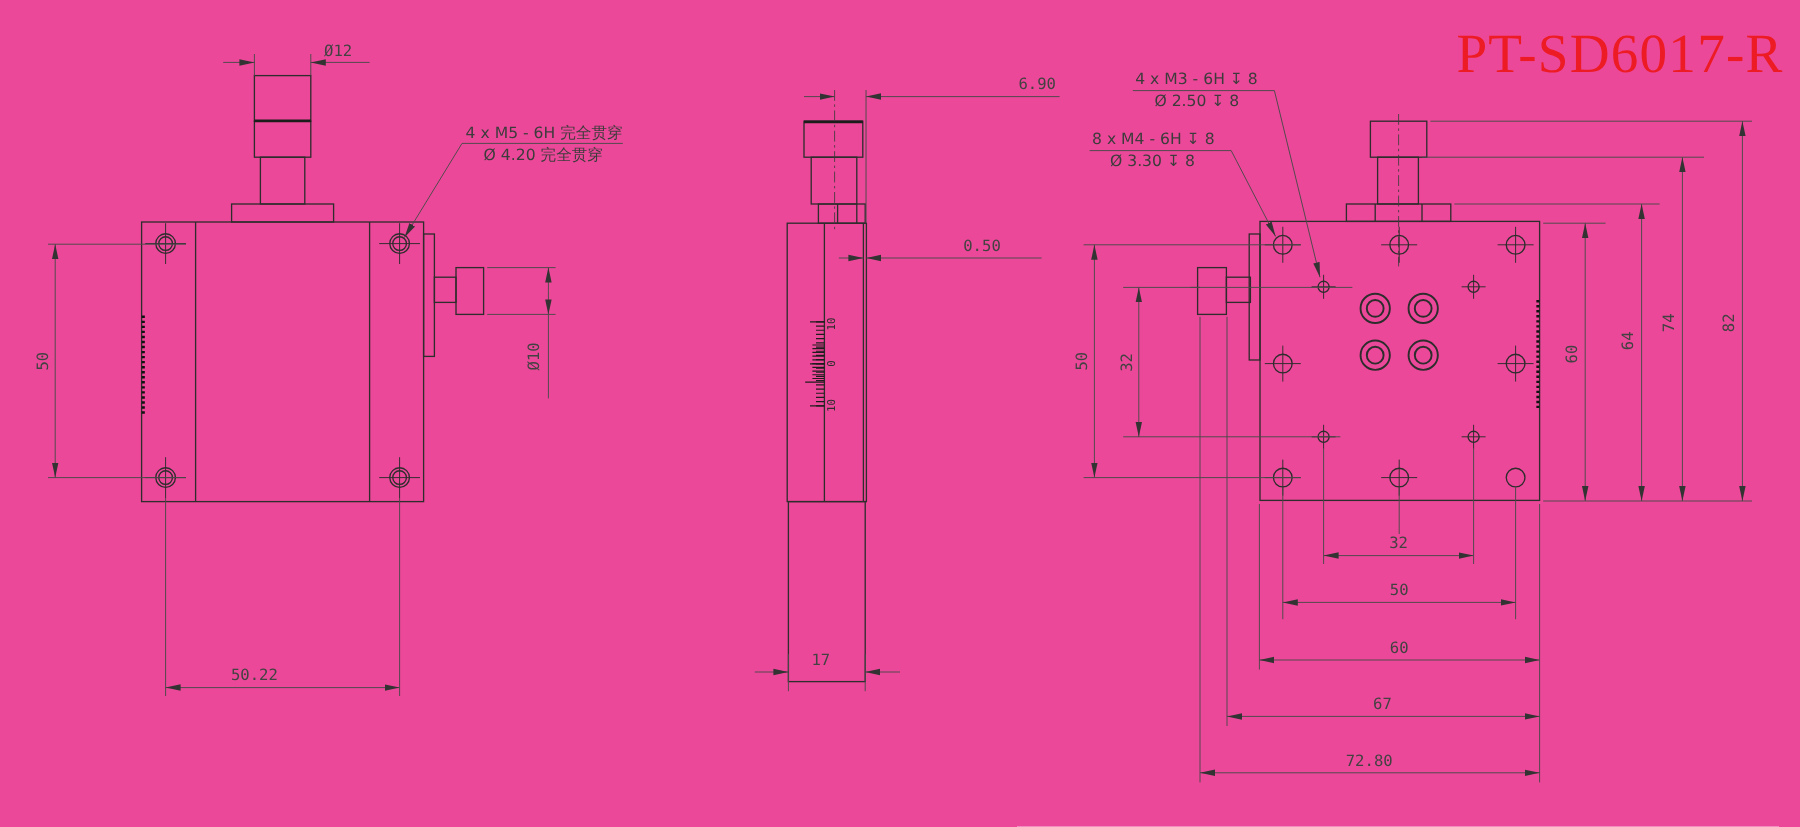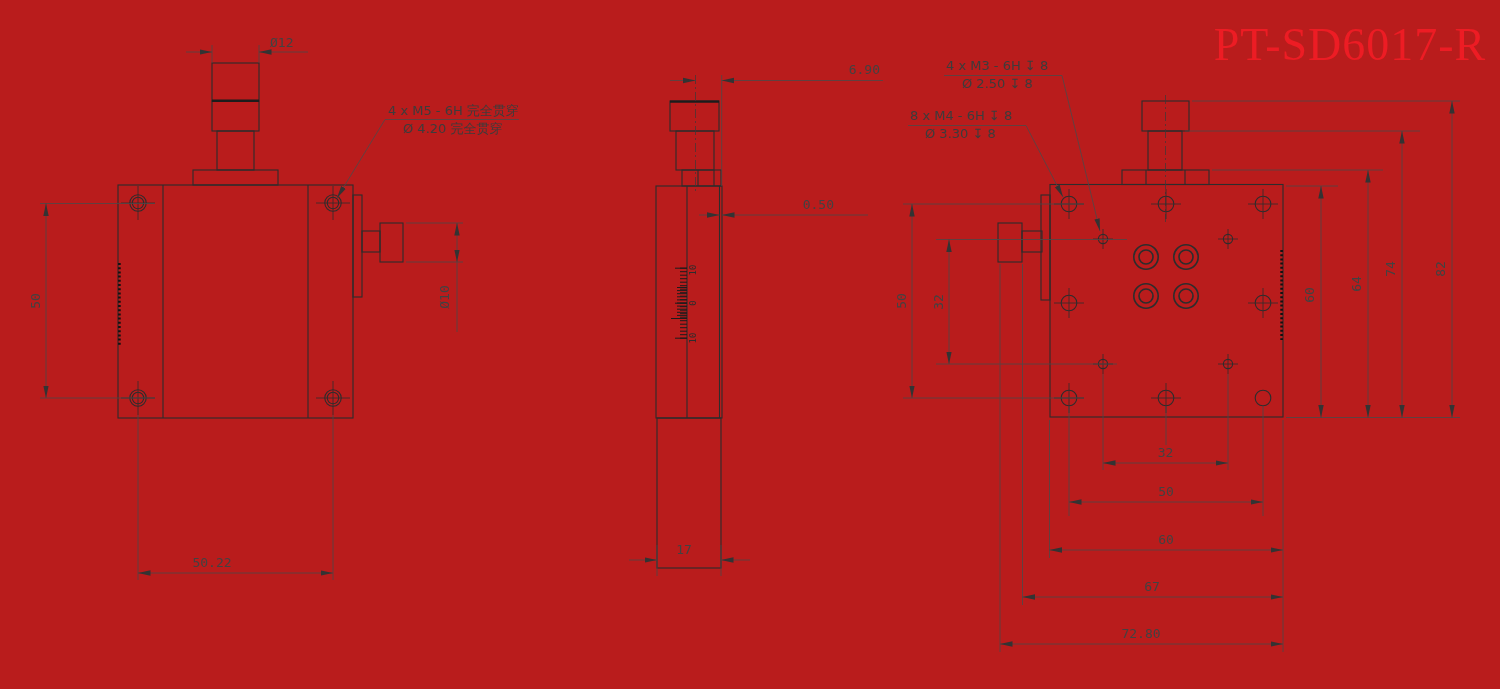--- a/index.html
+++ b/index.html
@@ -1,16 +1,16 @@
 <!DOCTYPE html>
 <html><head>
 <meta charset="utf-8">
 <style>
   html,body{margin:0;padding:0;background:#ffffff;}
-  .page{width:1500px;height:689px;position:relative;background:#b91c1c;overflow:hidden;}
+  .page{width:1500px;height:689px;position:relative;background:#ec4899;overflow:hidden;}
   svg{display:block;}
   .ln{fill:none;stroke:#2d2d2d;stroke-width:1.1;}
   .thk{fill:none;stroke:#1c1c1c;stroke-width:2.4;}
   .dim{fill:none;stroke:#4a4a4a;stroke-width:0.8;}
   .cl{fill:none;stroke:#3a3a3a;stroke-width:0.7;stroke-dasharray:9 3 2 3;}
   .knurl{fill:none;stroke:#111;stroke-width:2.6;stroke-dasharray:2 2.2;}
   .tick{fill:none;stroke:#1c1c1c;stroke-width:1;}
   text.t{font:13px "DejaVu Sans Mono", monospace;fill:#424242;}
   text.note{font:13px "DejaVu Sans", sans-serif;fill:#3c3c3c;}
   text.sc{font:9px "DejaVu Sans Mono", monospace;fill:#2d2d2d;}

